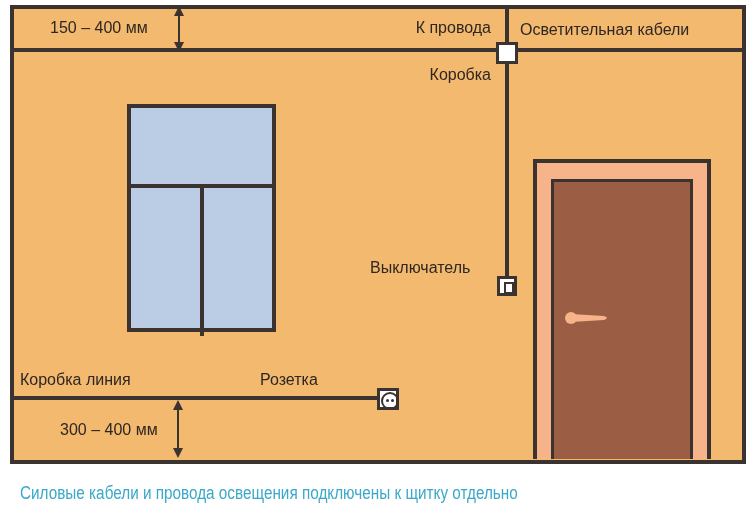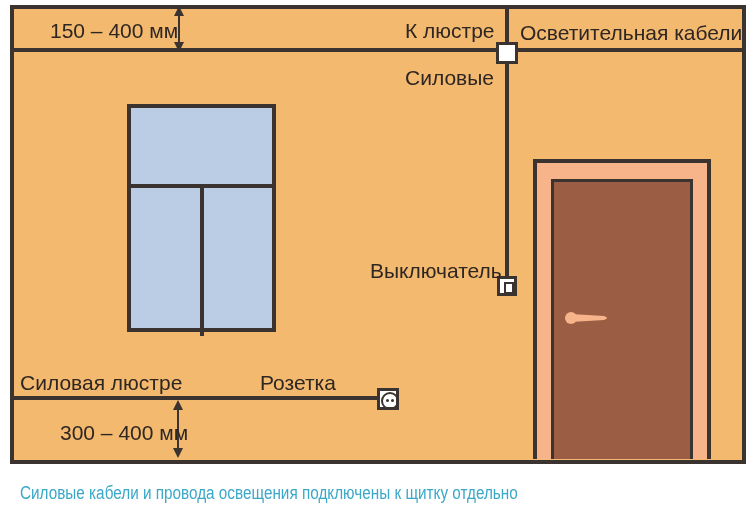--- a/index.html
+++ b/index.html
@@ -1,20 +1,20 @@
 <!DOCTYPE html>
 <html><head>
 <meta charset="utf-8">
 <style>
   html, body { margin:0; padding:0; background:#ffffff; }
   body { width:750px; height:514px; position:relative; overflow:hidden; font-family:"Liberation Sans", sans-serif; }
   .wall { position:absolute; left:10px; top:5px; width:728px; height:451px; background:#f3b96f; border:4px solid #3a332f; box-sizing:content-box; }
   .hline { position:absolute; height:4px; background:#3a332f; }
   .vline { position:absolute; width:4px; background:#3a332f; }
-  .label { position:absolute; color:#2e2622; font-size:21px; white-space:nowrap; }
+  .label { position:absolute; color:#2e2622; font-size:16px; white-space:nowrap; }
   .label.right { text-align:right; }
   .box { position:absolute; background:#ffffff; border:3px solid #3a332f; box-sizing:border-box; }
   .window { position:absolute; left:127px; top:104px; width:149px; height:228px; border:4px solid #3a332f; background:#bacde4; box-sizing:border-box; }
   .door-frame { position:absolute; left:533px; top:159px; width:178px; height:300px; background:#f7b48a; border:4px solid #3a332f; border-bottom:none; box-sizing:border-box; }
   .door { position:absolute; left:551px; top:179px; width:142px; height:280px; background:#9b5e44; border:3px solid #3a332f; border-bottom:none; box-sizing:border-box; }
   .caption { position:absolute; left:20px; top:483px; color:#3aa8c8; font-size:18px; transform:scaleX(0.85); transform-origin:left center; white-space:nowrap; }
   svg { position:absolute; overflow:visible; }
 </style>
 </head>
 <body>
@@ -60,21 +60,21 @@
   <polygon points="6,46 1,36 11,36" fill="#3a332f"></polygon>
 </svg>
 
 <svg width="12" height="58" style="left:172px; top:400px;">
   <line x1="6" y1="4" x2="6" y2="54" stroke="#3a332f" stroke-width="2"></line>
   <polygon points="6,0 1,10 11,10" fill="#3a332f"></polygon>
   <polygon points="6,58 1,48 11,48" fill="#3a332f"></polygon>
 </svg>
 
 <div class="label" style="left:50px; top:19px;">150 – 400 мм</div>
-<div class="label right" style="left:405px; top:19px; width:86px;">К люстре</div>
+<div class="label right" style="left:405px; top:19px; width:86px;">К провода</div>
 <div class="label" style="left:520px; top:21px;">Осветительная кабели</div>
-<div class="label right" style="left:405px; top:66px; width:86px;">Силовые</div>
+<div class="label right" style="left:405px; top:66px; width:86px;">Коробка</div>
 <div class="label" style="left:370px; top:259px;">Выключатель</div>
-<div class="label" style="left:20px; top:371px;">Силовая люстре</div>
+<div class="label" style="left:20px; top:371px;">Коробка линия</div>
 <div class="label" style="left:232px; top:371px;margin-left:28px;">Розетка</div>
 <div class="label" style="left:60px; top:421px;">300 – 400 мм</div>
 
 <div class="caption">Силовые кабели и провода освещения подключены к щитку отдельно</div>
 
 </body></html>

